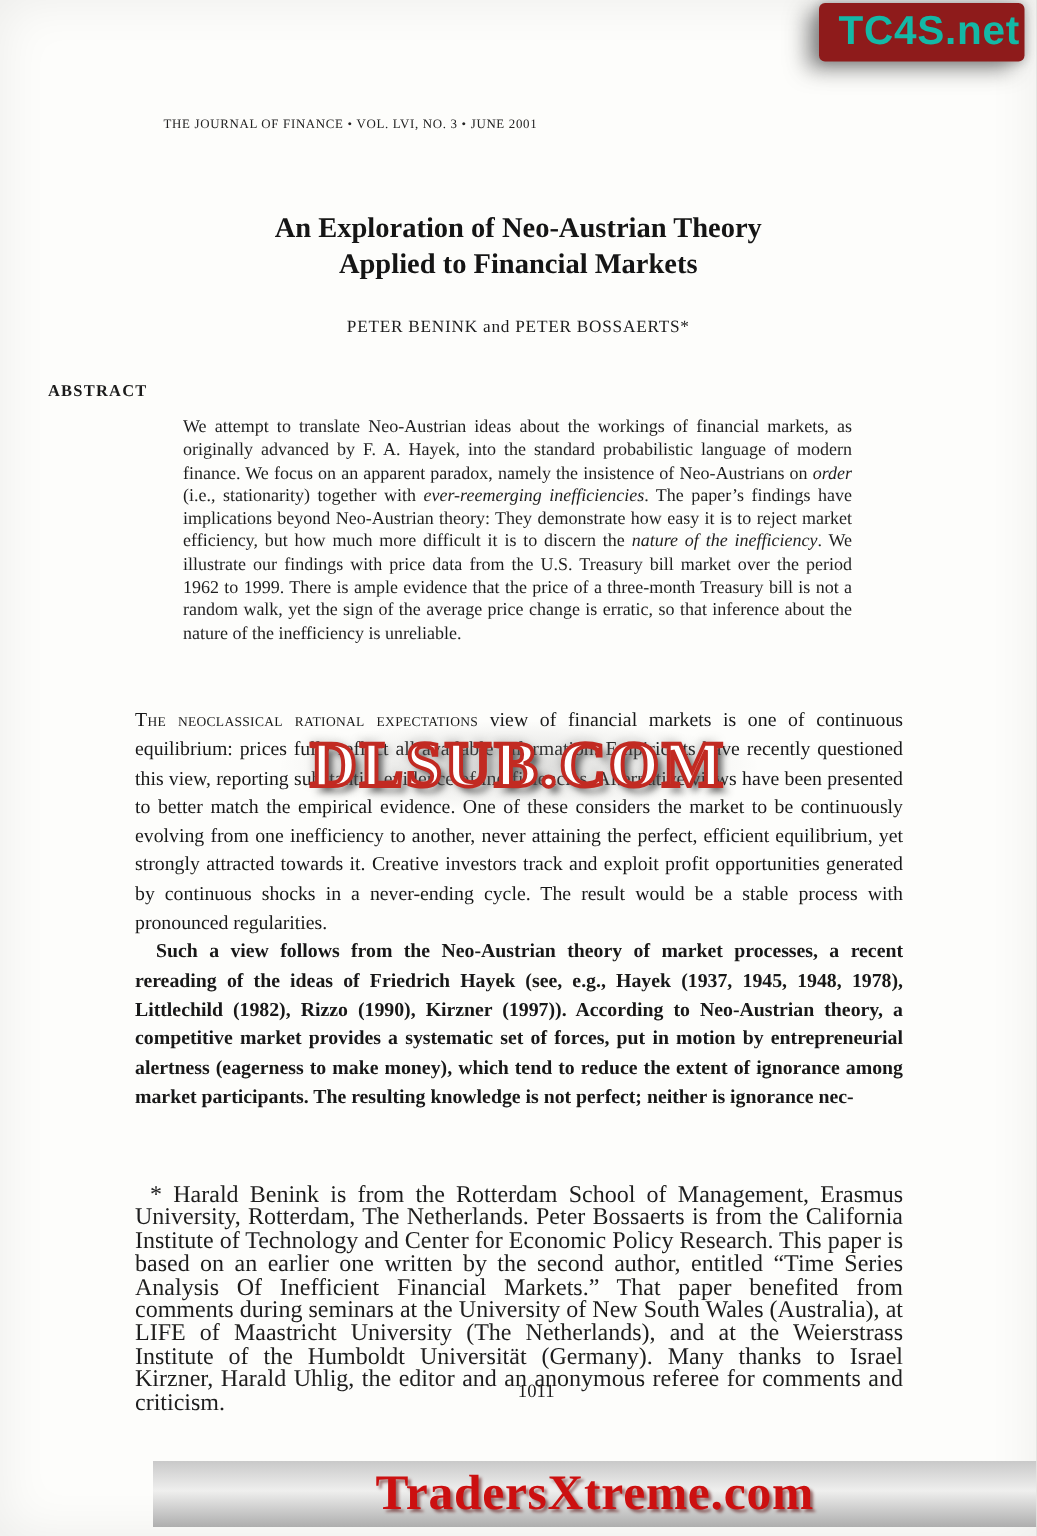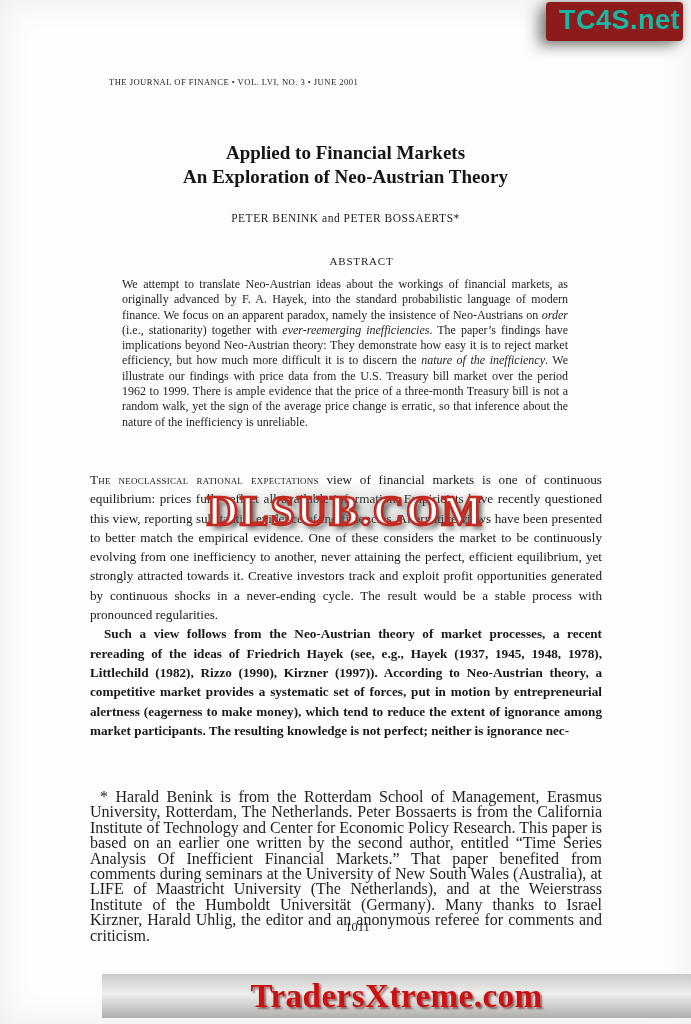--- a/index.html
+++ b/index.html
@@ -28,21 +28,21 @@
     font-size:19px; line-height:24px; color:#151515;
   }
 
   .authors {
     position:absolute; top:212px; left:0; width:100%;
     text-align:center; font-size:11.5px; letter-spacing:0.5px; color:#1d1d1d;
   }
 
   .abstract-heading {
     position:absolute; top:255px; left:0; width:100%;
-    text-align:center; font-weight:normal; font-size:11px; letter-spacing:0.8px;padding-left:32px;
+    font-weight:bold; font-size:11px; letter-spacing:0.8px;padding-left:32px;
   }
 
   .abstract-text {
     position:absolute; top:277px; left:122px; width:446px;
     font-size:12px; line-height:15.3px; text-align:justify; color:#1e1e1e;
   }
 
   .body-text {
     position:absolute; top:470px; left:90px; width:512px;
     font-size:13.2px; line-height:19.3px; text-align:justify; color:#181818;
@@ -98,22 +98,22 @@
 </head>
 <body>
 
 <div class="page">
 
   <div class="wm-top">TC4S.net</div>
 
   <div class="journal-header">THE JOURNAL OF FINANCE • VOL. LVI, NO. 3 • JUNE 2001</div>
 
   <div class="article-title">
+    <div>An Exploration of Neo-Austrian Theory</div>
     <div>Applied to Financial Markets</div>
-    <div>An Exploration of Neo-Austrian Theory</div>
   </div>
 
   <div class="authors">PETER BENINK and PETER BOSSAERTS*</div>
 
   <div class="abstract-heading">ABSTRACT</div>
 
   <div class="abstract-text"><span>We attempt to translate Neo-Austrian ideas about the workings of financial markets, as originally advanced by F. A. Hayek, into the standard probabilistic language of modern finance. We focus on an apparent paradox, namely the insistence of Neo-Austrians on </span><span class="it">order</span><span> (i.e., stationarity) together with </span><span class="it">ever-reemerging inefficiencies</span><span>. The paper’s findings have implications beyond Neo-Austrian theory: They demonstrate how easy it is to reject market efficiency, but how much more difficult it is to discern the </span><span class="it">nature of the inefficiency</span><span>. We illustrate our findings with price data from the U.S. Treasury bill market over the period 1962 to 1999. There is ample evidence that the price of a three-month Treasury bill is not a random walk, yet the sign of the average price change is erratic, so that inference about the nature of the inefficiency is unreliable.</span></div>
 
   <div class="body-text">
     <p><span class="smallcaps">The neoclassical rational expectations</span><span> view of financial markets is one of continuous equilibrium: prices fully reflect all available information. Empiricists have recently questioned this view, reporting substantial evidence of inefficiencies. Alternative views have been presented to better match the empirical evidence. One of these considers the market to be continuously evolving from one inefficiency to another, never attaining the perfect, efficient equilibrium, yet strongly attracted towards it. Creative investors track and exploit profit opportunities generated by continuous shocks in a never-ending cycle. The result would be a stable process with pronounced regularities.</span></p>

